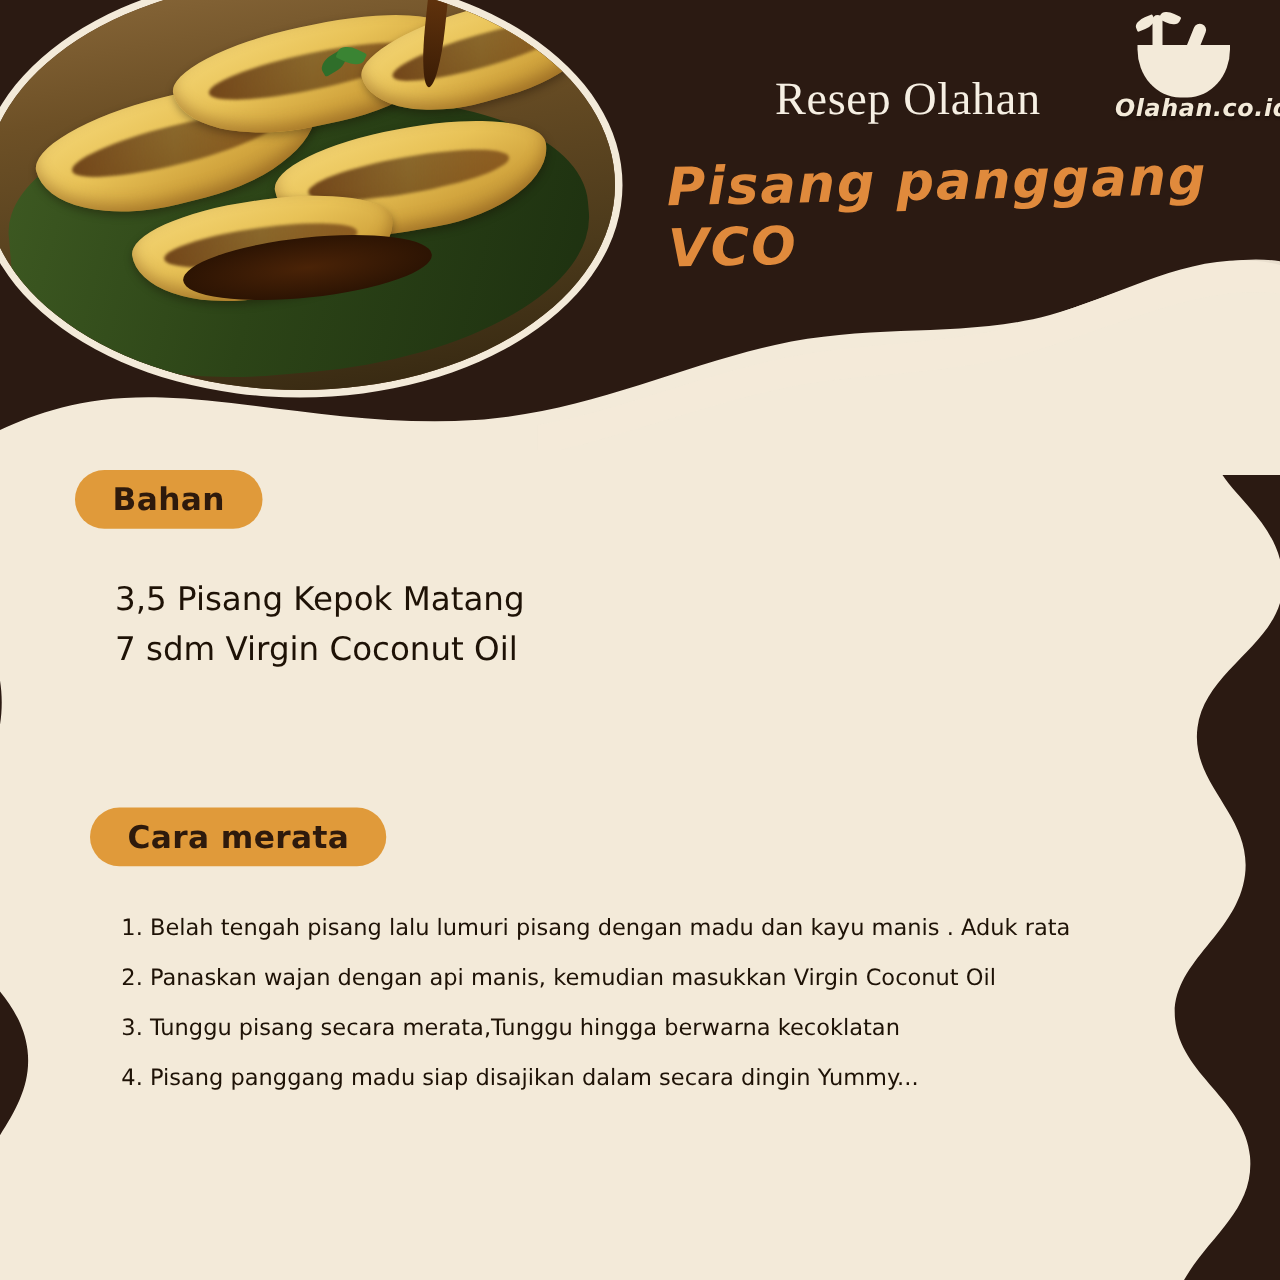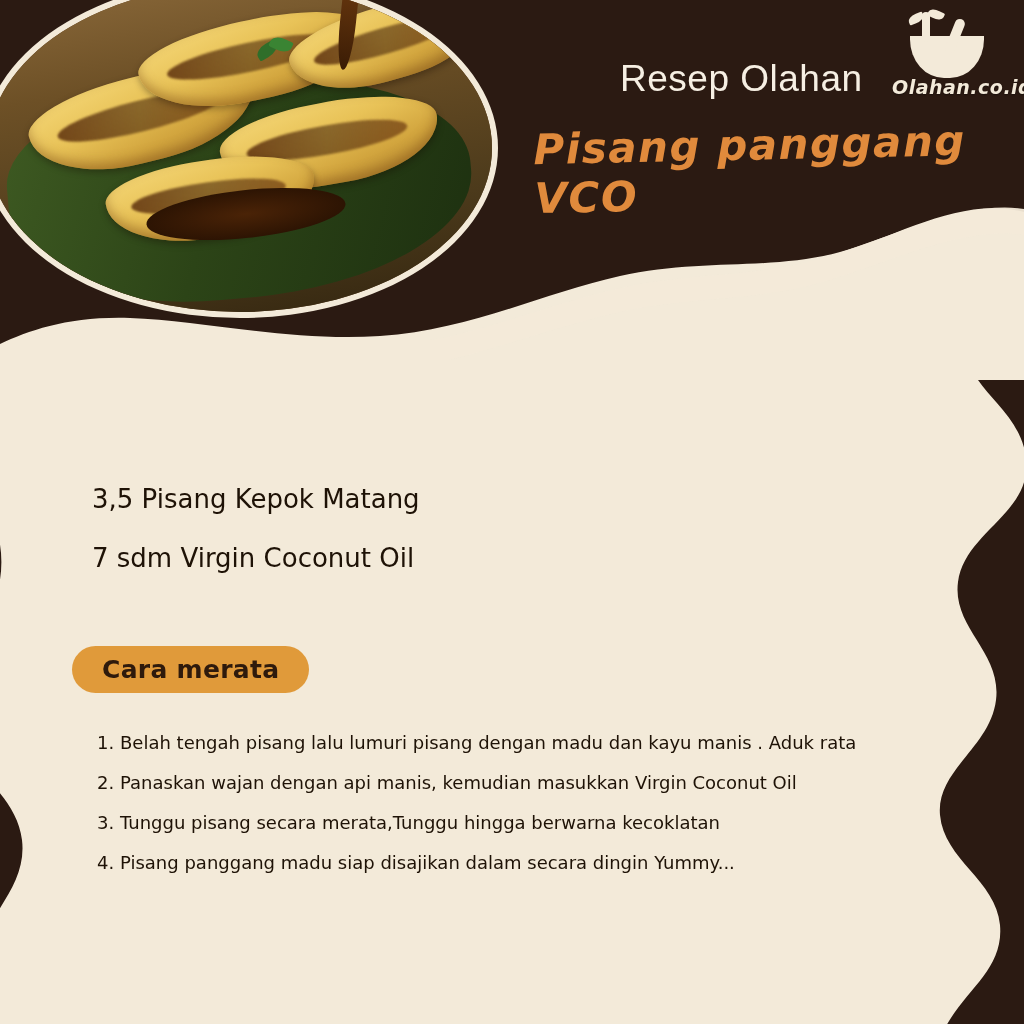--- a/index.html
+++ b/index.html
@@ -156,21 +156,21 @@
   .mint span:nth-child(2) { transform: rotate(25deg); left: 14px; top: 2px; background: #3a8433; }
 
   
   .header-title {
     position: absolute;
     left: 620px;
     top: 58px;
     font-size: 37px;
     color: #f6efe3;
     letter-spacing: 0.5px;
-    font-family: Liberation Sans, sans-serif;
+    font-family: Liberation Serif, serif;
     font-weight: 400;
   }
   .header-subtitle {
     position: absolute;
     left: 534px;
     top: 120px;
     font-size: 42px;
     color: #e08a3c;
     font-family: "DejaVu Sans", sans-serif;
     font-weight: 700;
@@ -263,21 +263,20 @@
     left: 92px;
     top: 460px;
     width: 700px;
   }
   .ingredients li {
     list-style: none;
     font-size: 26px;
     line-height: 40px;
     color: #1e1206;
     font-family: "DejaVu Sans", sans-serif;
-    margin-top: 19px;
   }
   .ingredients ul { margin: 0; padding: 0; }
 
   
   .steps {
     position: absolute;
     left: 84px;
     top: 724px;
     width: 900px;
   }
@@ -323,20 +322,21 @@
   <div class="header-title">Resep Olahan</div>
   <div class="header-subtitle">Pisang panggang VCO</div>
 
   <div class="logo">
     <div class="logo-mortar"></div>
     <div class="logo-pestle"></div>
     <div class="logo-sprig"></div>
     <div class="logo-text">Olahan.co.id</div>
   </div>
 
+  <div class="pill pill-bahan">Bahan</div>
 
   <div class="ingredients">
     <ul>
       <li>3,5 Pisang Kepok Matang</li>
       <li>7 sdm Virgin Coconut Oil</li>
     </ul>
   </div>
 
   <div class="pill pill-cara">Cara merata</div>
 

